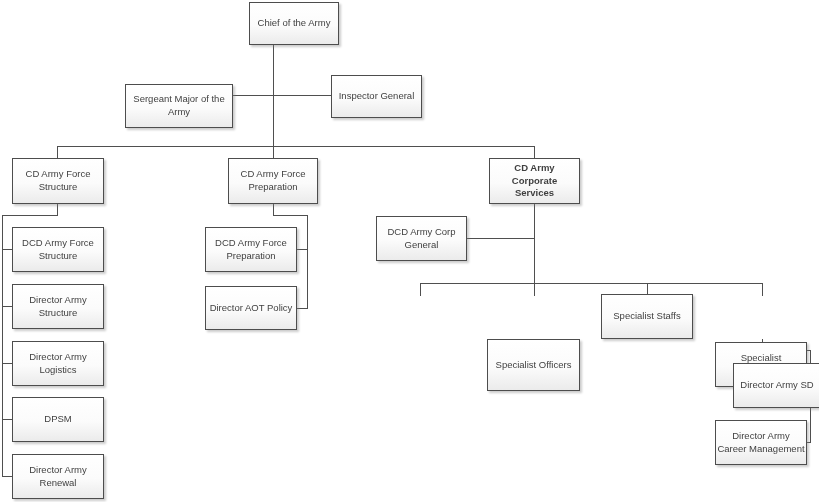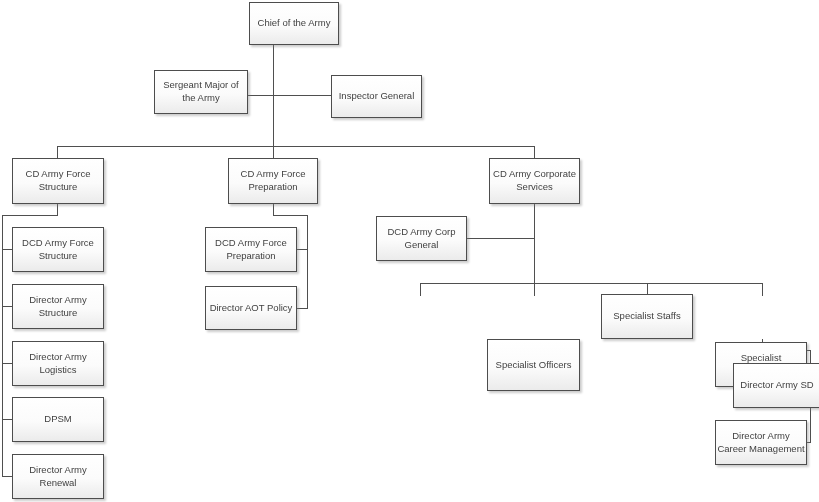--- a/index.html
+++ b/index.html
@@ -68,33 +68,33 @@
     <div class="connector" style="left: 647px; top: 283px; width: 1px; height: 13px;"></div>
     <div class="connector" style="left: 762px; top: 283px; width: 1px; height: 13px;"></div>
     <div class="connector" style="left: 762px; top: 339px; width: 1px; height: 12px;"></div>
     <div class="connector" style="left: 762px; top: 350px; width: 49px; height: 1px;"></div>
     <div class="connector" style="left: 810px; top: 350px; width: 1px; height: 93px;"></div>
     <div class="connector" style="left: 807px; top: 385px; width: 4px; height: 1px;"></div>
     <div class="connector" style="left: 807px; top: 442px; width: 4px; height: 1px;"></div>
     <div class="org-node" style="left: 229px; top: 2px; width: 90px; height: 43px; margin-left: 20px;">
       <span>Chief of the Army</span>
     </div>
-    <div class="org-node" style="left: 125px; top: 70px; width: 94px; height: 44px; margin-left: 29px;">
+    <div class="org-node" style="left: 125px; top: 84px; width: 108px; height: 44px;">
       <span>Sergeant Major of the Army</span>
     </div>
     <div class="org-node" style="left: 331px; top: 75px; width: 91px; height: 43px;">
       <span>Inspector General</span>
     </div>
     <div class="org-node" style="left: 12px; top: 158px; width: 92px; height: 46px;">
       <span>CD Army Force Structure</span>
     </div>
     <div class="org-node" style="left: 228px; top: 158px; width: 90px; height: 46px;">
       <span>CD Army Force Preparation</span>
     </div>
-    <div class="org-node" style="left: 489px; top: 158px; width: 91px; height: 46px;">
+    <div class="org-node" style="left: 489px; top: 158px; width: 91px; height: 46px; font-weight: bold;">
       <span>CD Army Corporate Services</span>
     </div>
     <div class="org-node" style="left: 12px; top: 227px; width: 92px; height: 45px;">
       <span>DCD Army Force Structure</span>
     </div>
     <div class="org-node" style="left: 12px; top: 284px; width: 92px; height: 45px;">
       <span>Director Army Structure</span>
     </div>
     <div class="org-node" style="left: 12px; top: 341px; width: 92px; height: 45px;">
       <span>Director Army Logistics</span>

